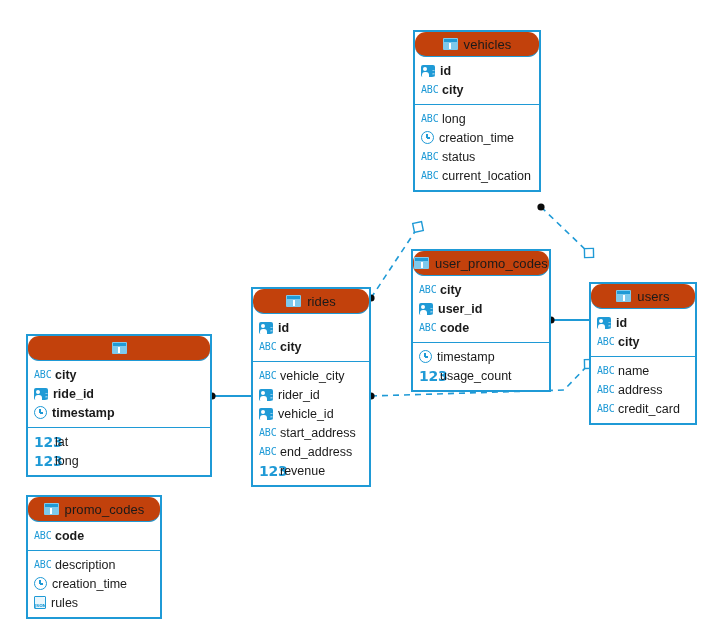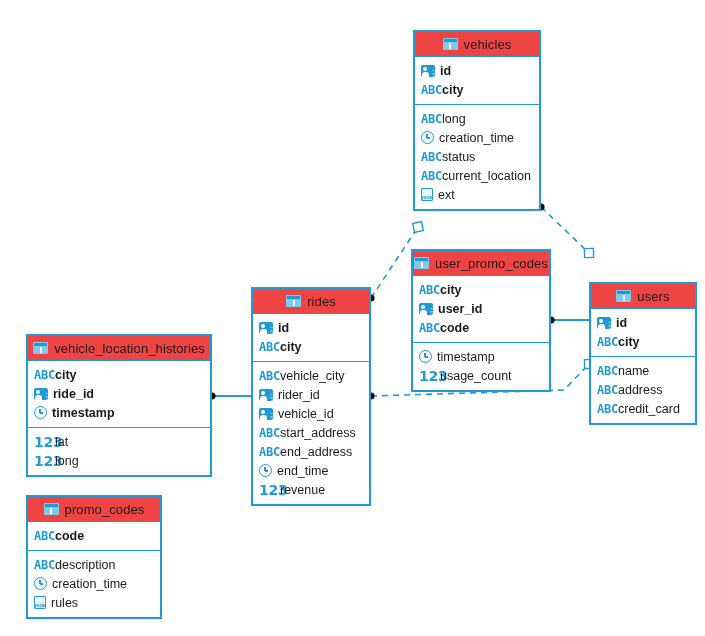--- a/index.html
+++ b/index.html
@@ -36,22 +36,23 @@
     z-index: 5;
   }
   .tbl-header {
     box-sizing: border-box;
     height: 25px;
     border-bottom: 1px solid #1f9ad6;
     display: flex;
     align-items: center;
     justify-content: center;
     gap: 6px;
-    background: #ef4444;
+    background: #c2410c;
     padding: 0 6px;
+    border-radius: 11px;
   }
   .tbl-title {
     font-size: 13px;
     color: #1a1a1a;
     letter-spacing: 0.1px;
     white-space: nowrap;
   }
   .sect {
     box-sizing: border-box;
     padding: 4px 0 5px 0;
@@ -124,22 +125,22 @@
     position: absolute;
     left: 0.5px; top: 7px;
     width: 7px; height: 5px;
     border-radius: 3px 3px 0 0;
     background: #ffffff;
     box-shadow: 8px -4px 0 -2.2px #ffffff, 8px -0.6px 0 -2.2px #ffffff, 8px 2.6px 0 -2.2px #ffffff;
   }
   
   .ico-abc {
     font-family: "DejaVu Sans Mono", monospace;
-    font-size: 12px;
-    font-weight: bold;
+    font-size: 10px;
+    font-weight: normal;
     color: #1f9ad6;
     line-height: 14px;
     letter-spacing: -0.2px;
     text-align: center;
     width: 16px; flex: 0 0 16px;
   }
   
   .ico-num {
     font-family: "DejaVu Sans", sans-serif;
     font-size: 14px;
@@ -250,24 +251,20 @@
             <span class="field-label">creation_time</span>
           </div>
           <div class="field-row">
             <span class="ico-abc">ABC</span>
             <span class="field-label">status</span>
           </div>
           <div class="field-row">
             <span class="ico-abc">ABC</span>
             <span class="field-label">current_location</span>
           </div>
-          <div class="field-row">
-            <span class="ico-json"></span>
-            <span class="field-label">ext</span>
-          </div>
         </div>
       </div>
       <div class="table-card" style="left: 411px; top: 249px; width: 140px;">
         <div class="tbl-header">
           <span class="ico-table"></span>
           <span class="tbl-title">user_promo_codes</span>
         </div>
         <div class="sect pk">
           <div class="field-row">
             <span class="ico-abc">ABC</span>
@@ -353,33 +350,28 @@
           </div>
           <div class="field-row">
             <span class="ico-abc">ABC</span>
             <span class="field-label">start_address</span>
           </div>
           <div class="field-row">
             <span class="ico-abc">ABC</span>
             <span class="field-label">end_address</span>
           </div>
           <div class="field-row">
-            <span class="ico-clock"></span>
-            <span class="field-label">end_time</span>
-          </div>
-          <div class="field-row">
             <span class="ico-num">123</span>
             <span class="field-label">revenue</span>
           </div>
         </div>
       </div>
       <div class="table-card" style="left: 26px; top: 334px; width: 186px;">
         <div class="tbl-header">
           <span class="ico-table"></span>
-          <span class="tbl-title">vehicle_location_histories</span>
         </div>
         <div class="sect pk">
           <div class="field-row">
             <span class="ico-abc">ABC</span>
             <span class="field-label">city</span>
           </div>
           <div class="field-row">
             <span class="ico ico-key"></span>
             <span class="field-label">ride_id</span>
           </div>

